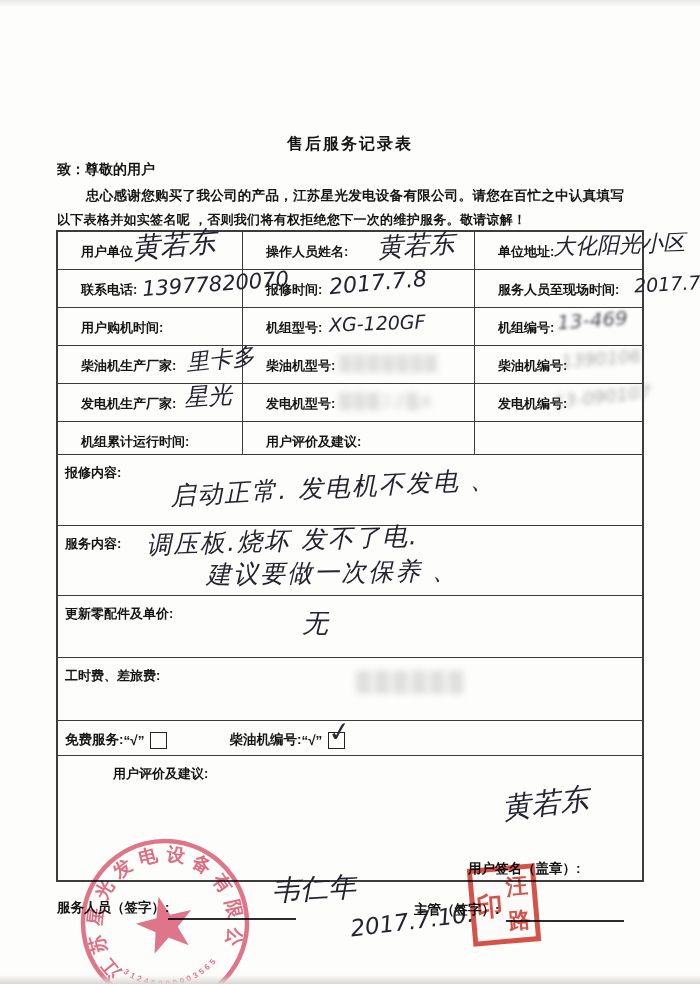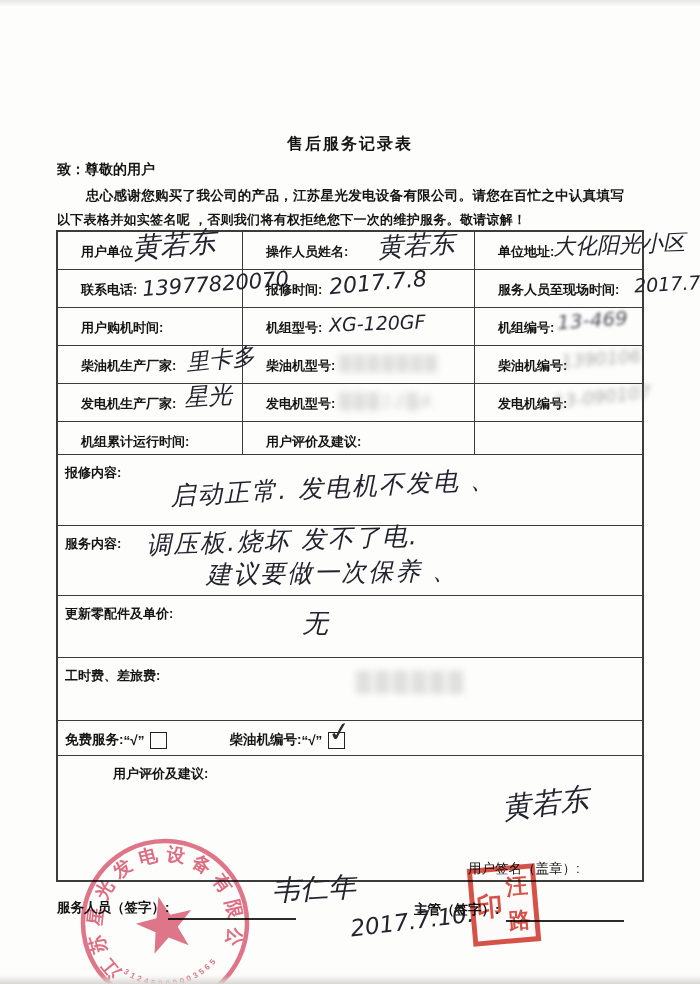--- a/index.html
+++ b/index.html
@@ -67,21 +67,21 @@
   
   .chk-line { display:flex; align-items:center; padding-top:4px; }
   .chk-label { font-size:13.5px; font-weight:bold; }
   .box { position:relative; display:inline-block; width:15px; height:15px;
     border:1.6px solid #222; margin:0 0 0 6px; vertical-align:-2px; }
   .gap { width:62px; }
   .tick { position:absolute; left:-1px; top:-17px; font-size:27px; color:#2a2a33;
     font-family:"DejaVu Sans", sans-serif; transform:rotate(-8deg); font-style:italic; }
 
   .sign-label-inrow { position:absolute; left:362px; top:104px;
-    font-size:13.5px; font-weight:normal; }
+    font-size:13.5px; font-weight:bold; }
 
   
   .svc-label { position:absolute; left:57px; top:899px; font-size:13.5px; font-weight:bold; }
   .svc-line { position:absolute; left:168px; top:898px; width:128px;
     border-bottom:2px solid #2c2c2c; height:20px; }
   .sup-label { position:absolute; left:414px; top:901px; font-size:13.5px; font-weight:bold; }
   .sup-line { position:absolute; left:506px; top:900px; width:118px;
     border-bottom:2px solid #2c2c2c; height:20px; }
   .svc-sig-wrap { position:absolute; left:160px; top:900px; }
 

